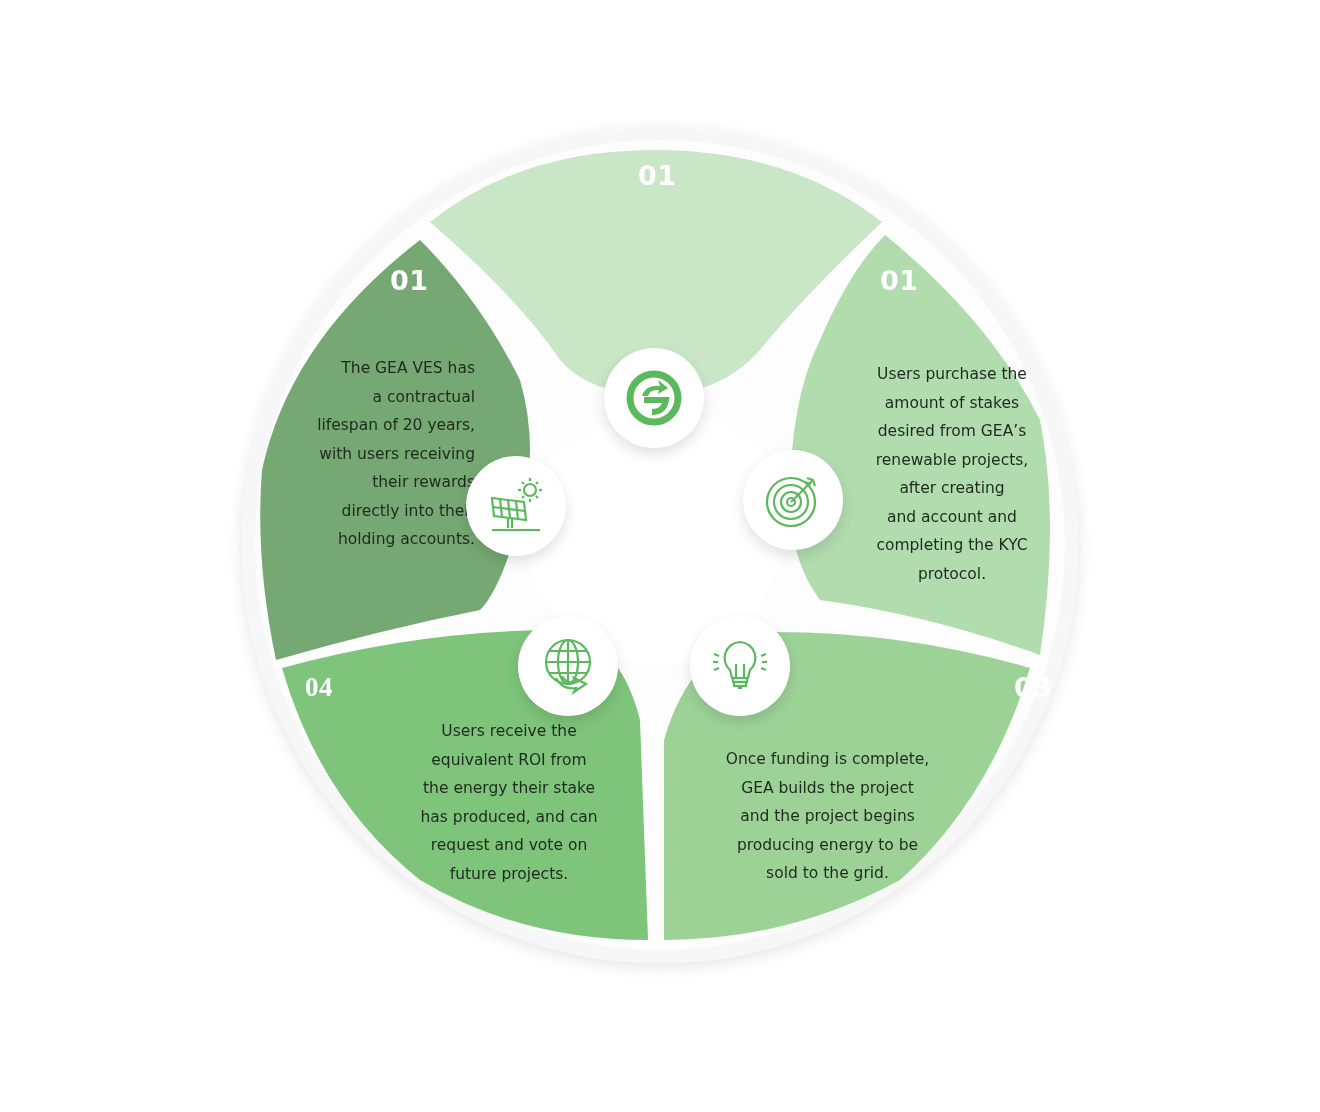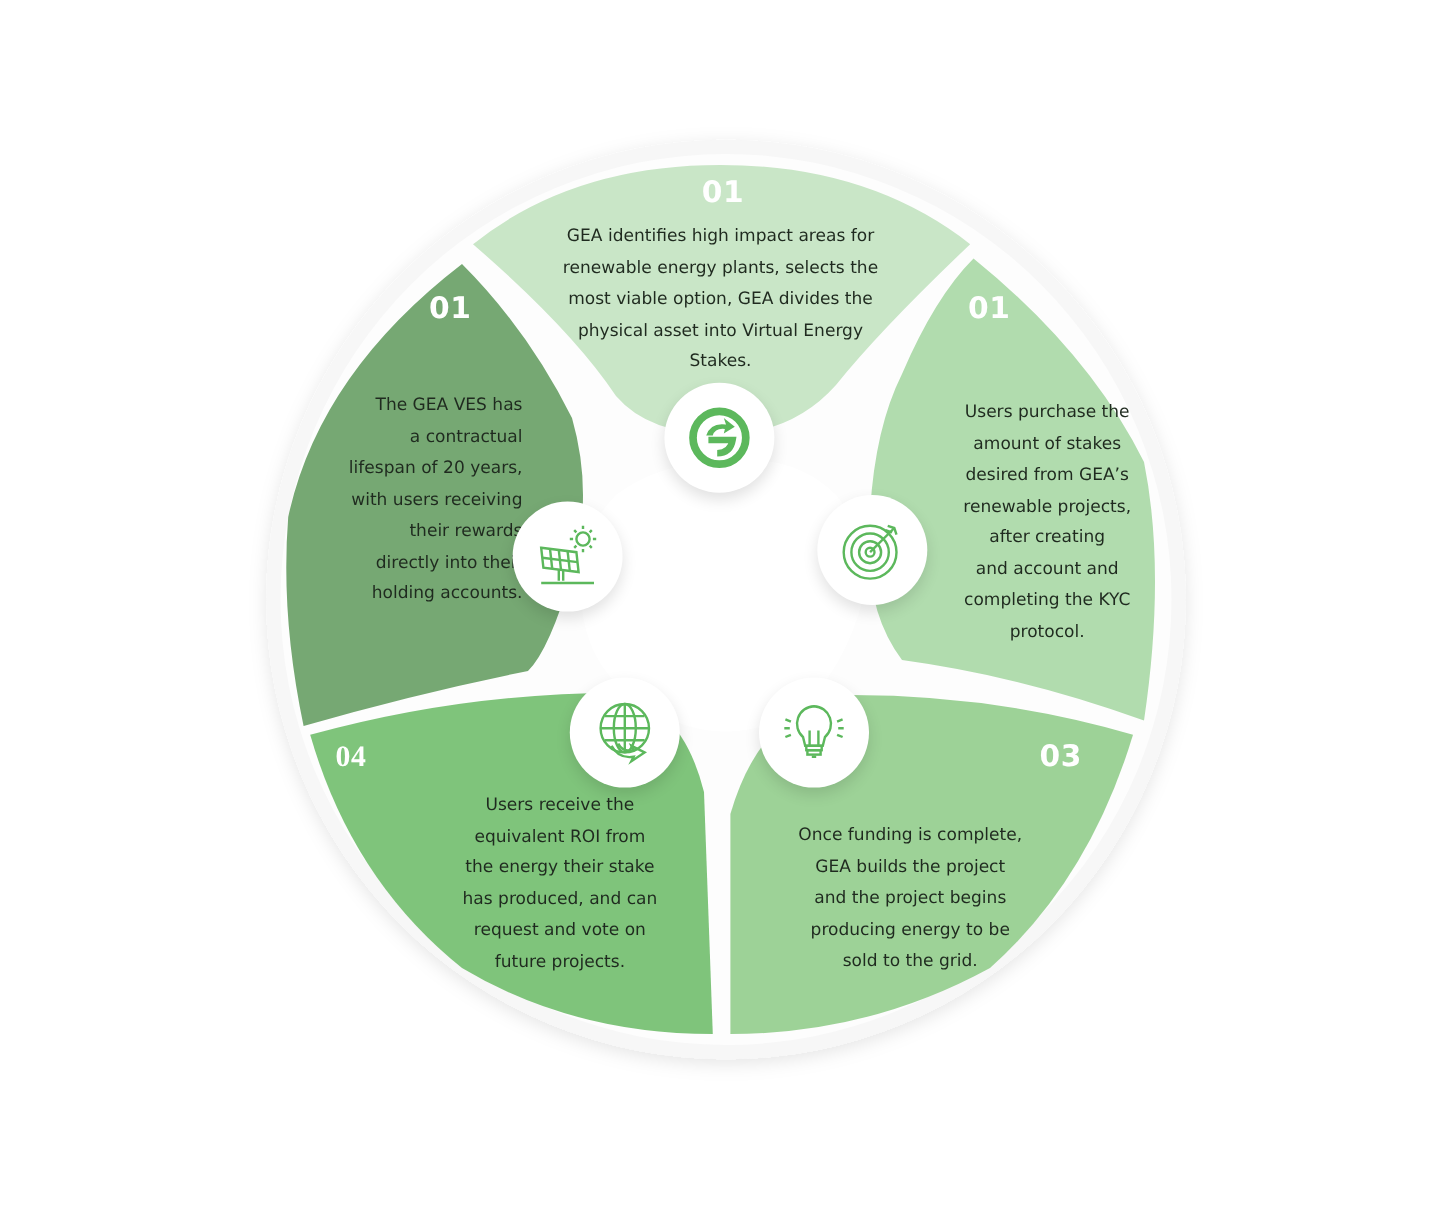--- a/index.html
+++ b/index.html
@@ -39,29 +39,24 @@
 
     <path fill="#7fc47b" d="M282,668 Q420,630 560,630 Q620,640 640,720 L648,940 Q520,940 420,880 Q320,800 282,668 Z"></path>
 
     <path fill="#76a873" d="M420,240 Q480,300 520,380 Q540,450 520,520 Q500,590 480,610 Q380,630 276,660 Q255,560 262,470 Q290,340 420,240 Z"></path>
 
     <path fill="#ffffff" d="M655,420 Q720,410 760,450 Q800,500 780,560 Q760,620 720,650 Q660,680 600,650 Q540,620 530,560 Q520,490 560,450 Q600,420 655,420 Z"></path>
   </svg>
 
   <div class="num" style="left:638px;top:160px;">01</div>
   <div class="num" style="left:880px;top:265px;">01</div>
-  <div class="num" style="left:945px;top:672px;">03</div>
+  <div class="num" style="left:1014px;top:672px;">03</div>
   <div class="num" style="left:305px;top:672px;font-family:Liberation Serif, serif;">04</div>
   <div class="num" style="left:390px;top:265px;">01</div>
 
-  <div class="txt" style="left:480px;top:200px;width:350px;">GEA identifies high impact areas for
-renewable energy plants, selects the
-most viable option, GEA divides the
-physical asset into Virtual Energy
-Stakes.</div>
   <div class="txt" style="left:852px;top:360px;width:200px;">Users purchase the
 amount of stakes
 desired from GEA’s
 renewable projects,
 after creating
 and account and
 completing the KYC
 protocol.</div>
   <div class="txt" style="left:705px;top:713px;width:245px;margin-top:32px;">Once funding is complete,
 GEA builds the project

